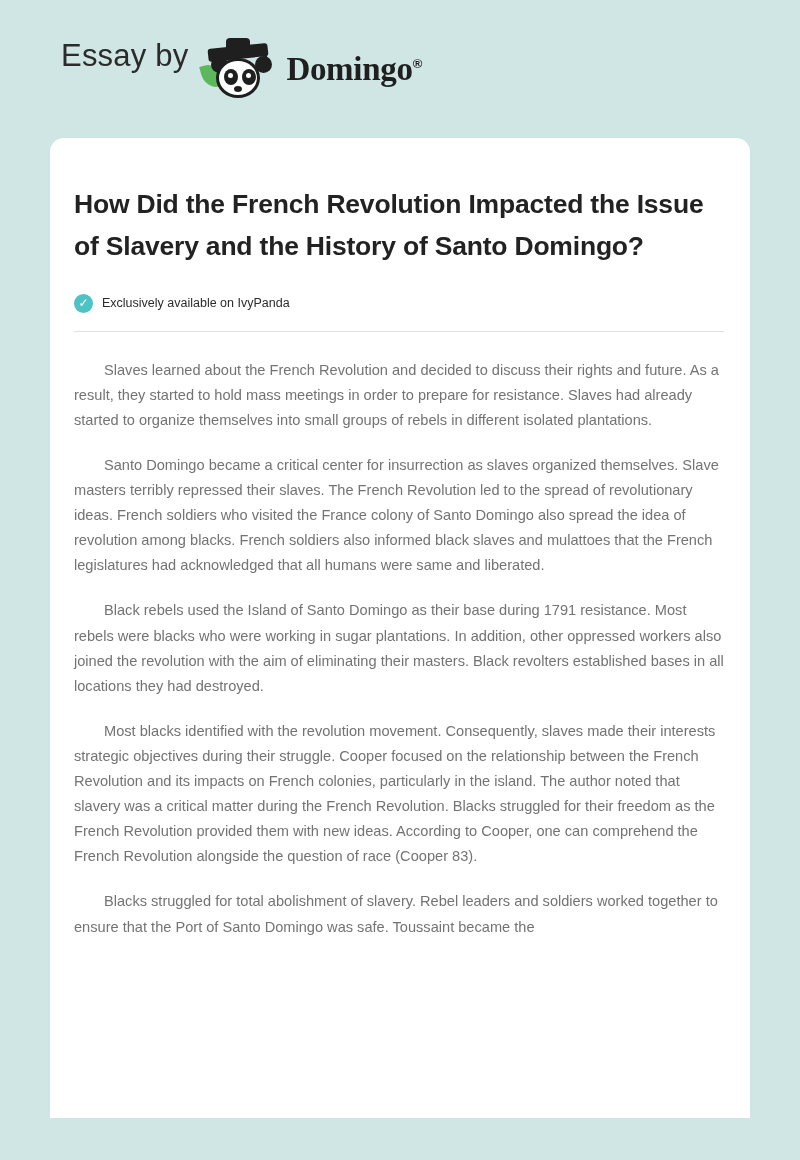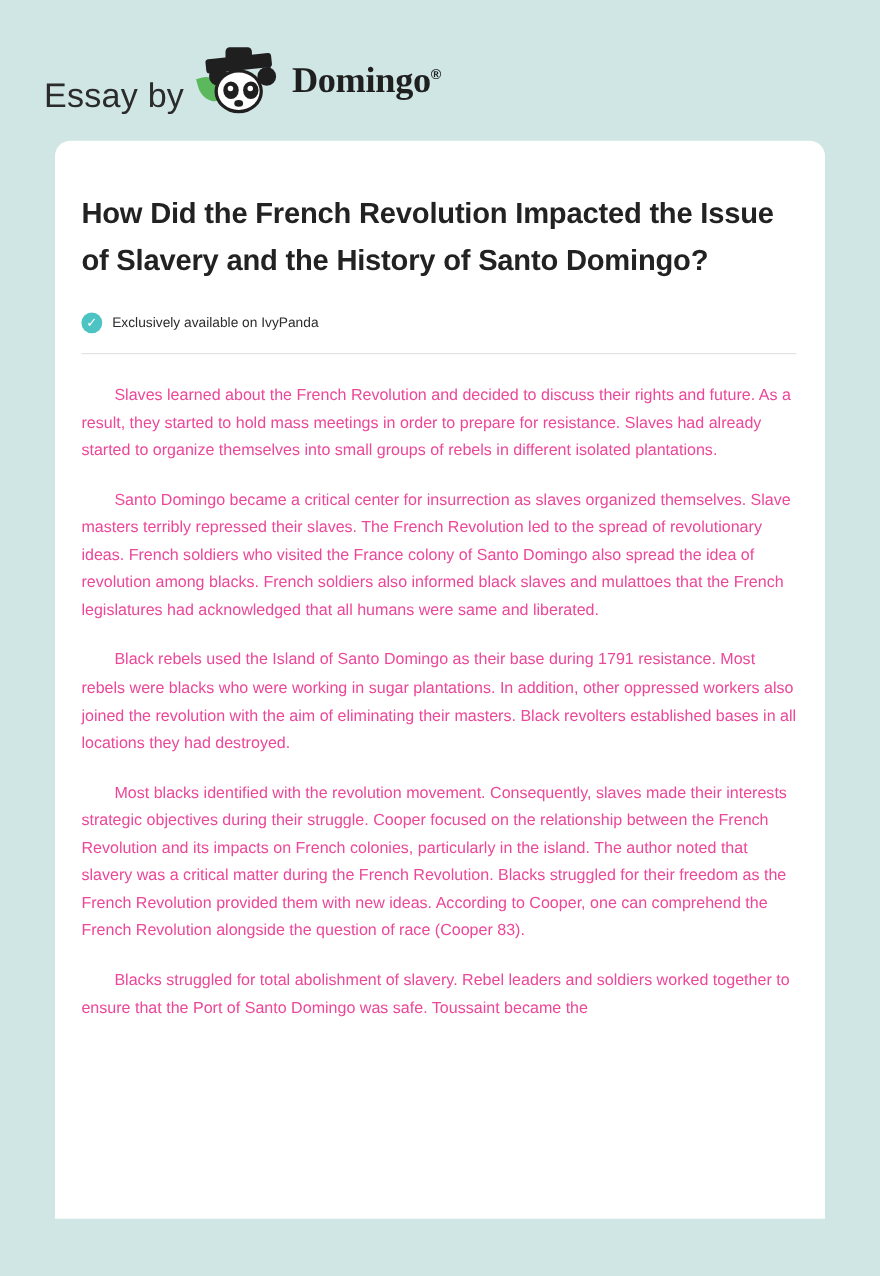--- a/index.html
+++ b/index.html
@@ -18,22 +18,22 @@
 
   .page {
     width: 800px;
     height: 1160px;
     position: relative;
   }
 
   
   .header {
     display: flex;
-    align-items: flex-end;
-    padding: 38px 0 0 40px;
+    align-items: flex-start;
+    padding: 38px 0 0 61px;
     height: 105px;
   }
   .header-essay-by {
     font-size: 31px;
     color: #2b2b2b;
     letter-spacing: 0.2px;
     font-weight: 400;
   }
   .brand {
     display: flex;
@@ -152,21 +152,21 @@
     font-family: "Liberation Sans", sans-serif;
     font-size: 13px;
     vertical-align: super;
     font-weight: bold;
   }
 
   
   .card {
     position: absolute;
     left: 50px;
-    top: 128px;
+    top: 138px;
     width: 700px;
     height: 980px;
     background: #ffffff;
     border-radius: 14px 14px 0 0;
     padding: 46px 26px 0 24px;
     overflow: hidden;
   }
   .doc-title {
     font-size: 26.5px;
     line-height: 1.58;
@@ -204,21 +204,21 @@
   }
   .section-heading {
     font-size: 21.5px;
     font-weight: bold;
     color: #222222;
     margin: 0 0 22px 0;
   }
   .body-text p {
     font-size: 14.6px;
     line-height: 1.72;
-    color: #ec4899;
+    color: #737373;
     margin: 0 0 20px 0;
     text-indent: 30px;
     text-align: left;
   }
 </style>
 </head>
 <body>
 
 <div class="page">
 

